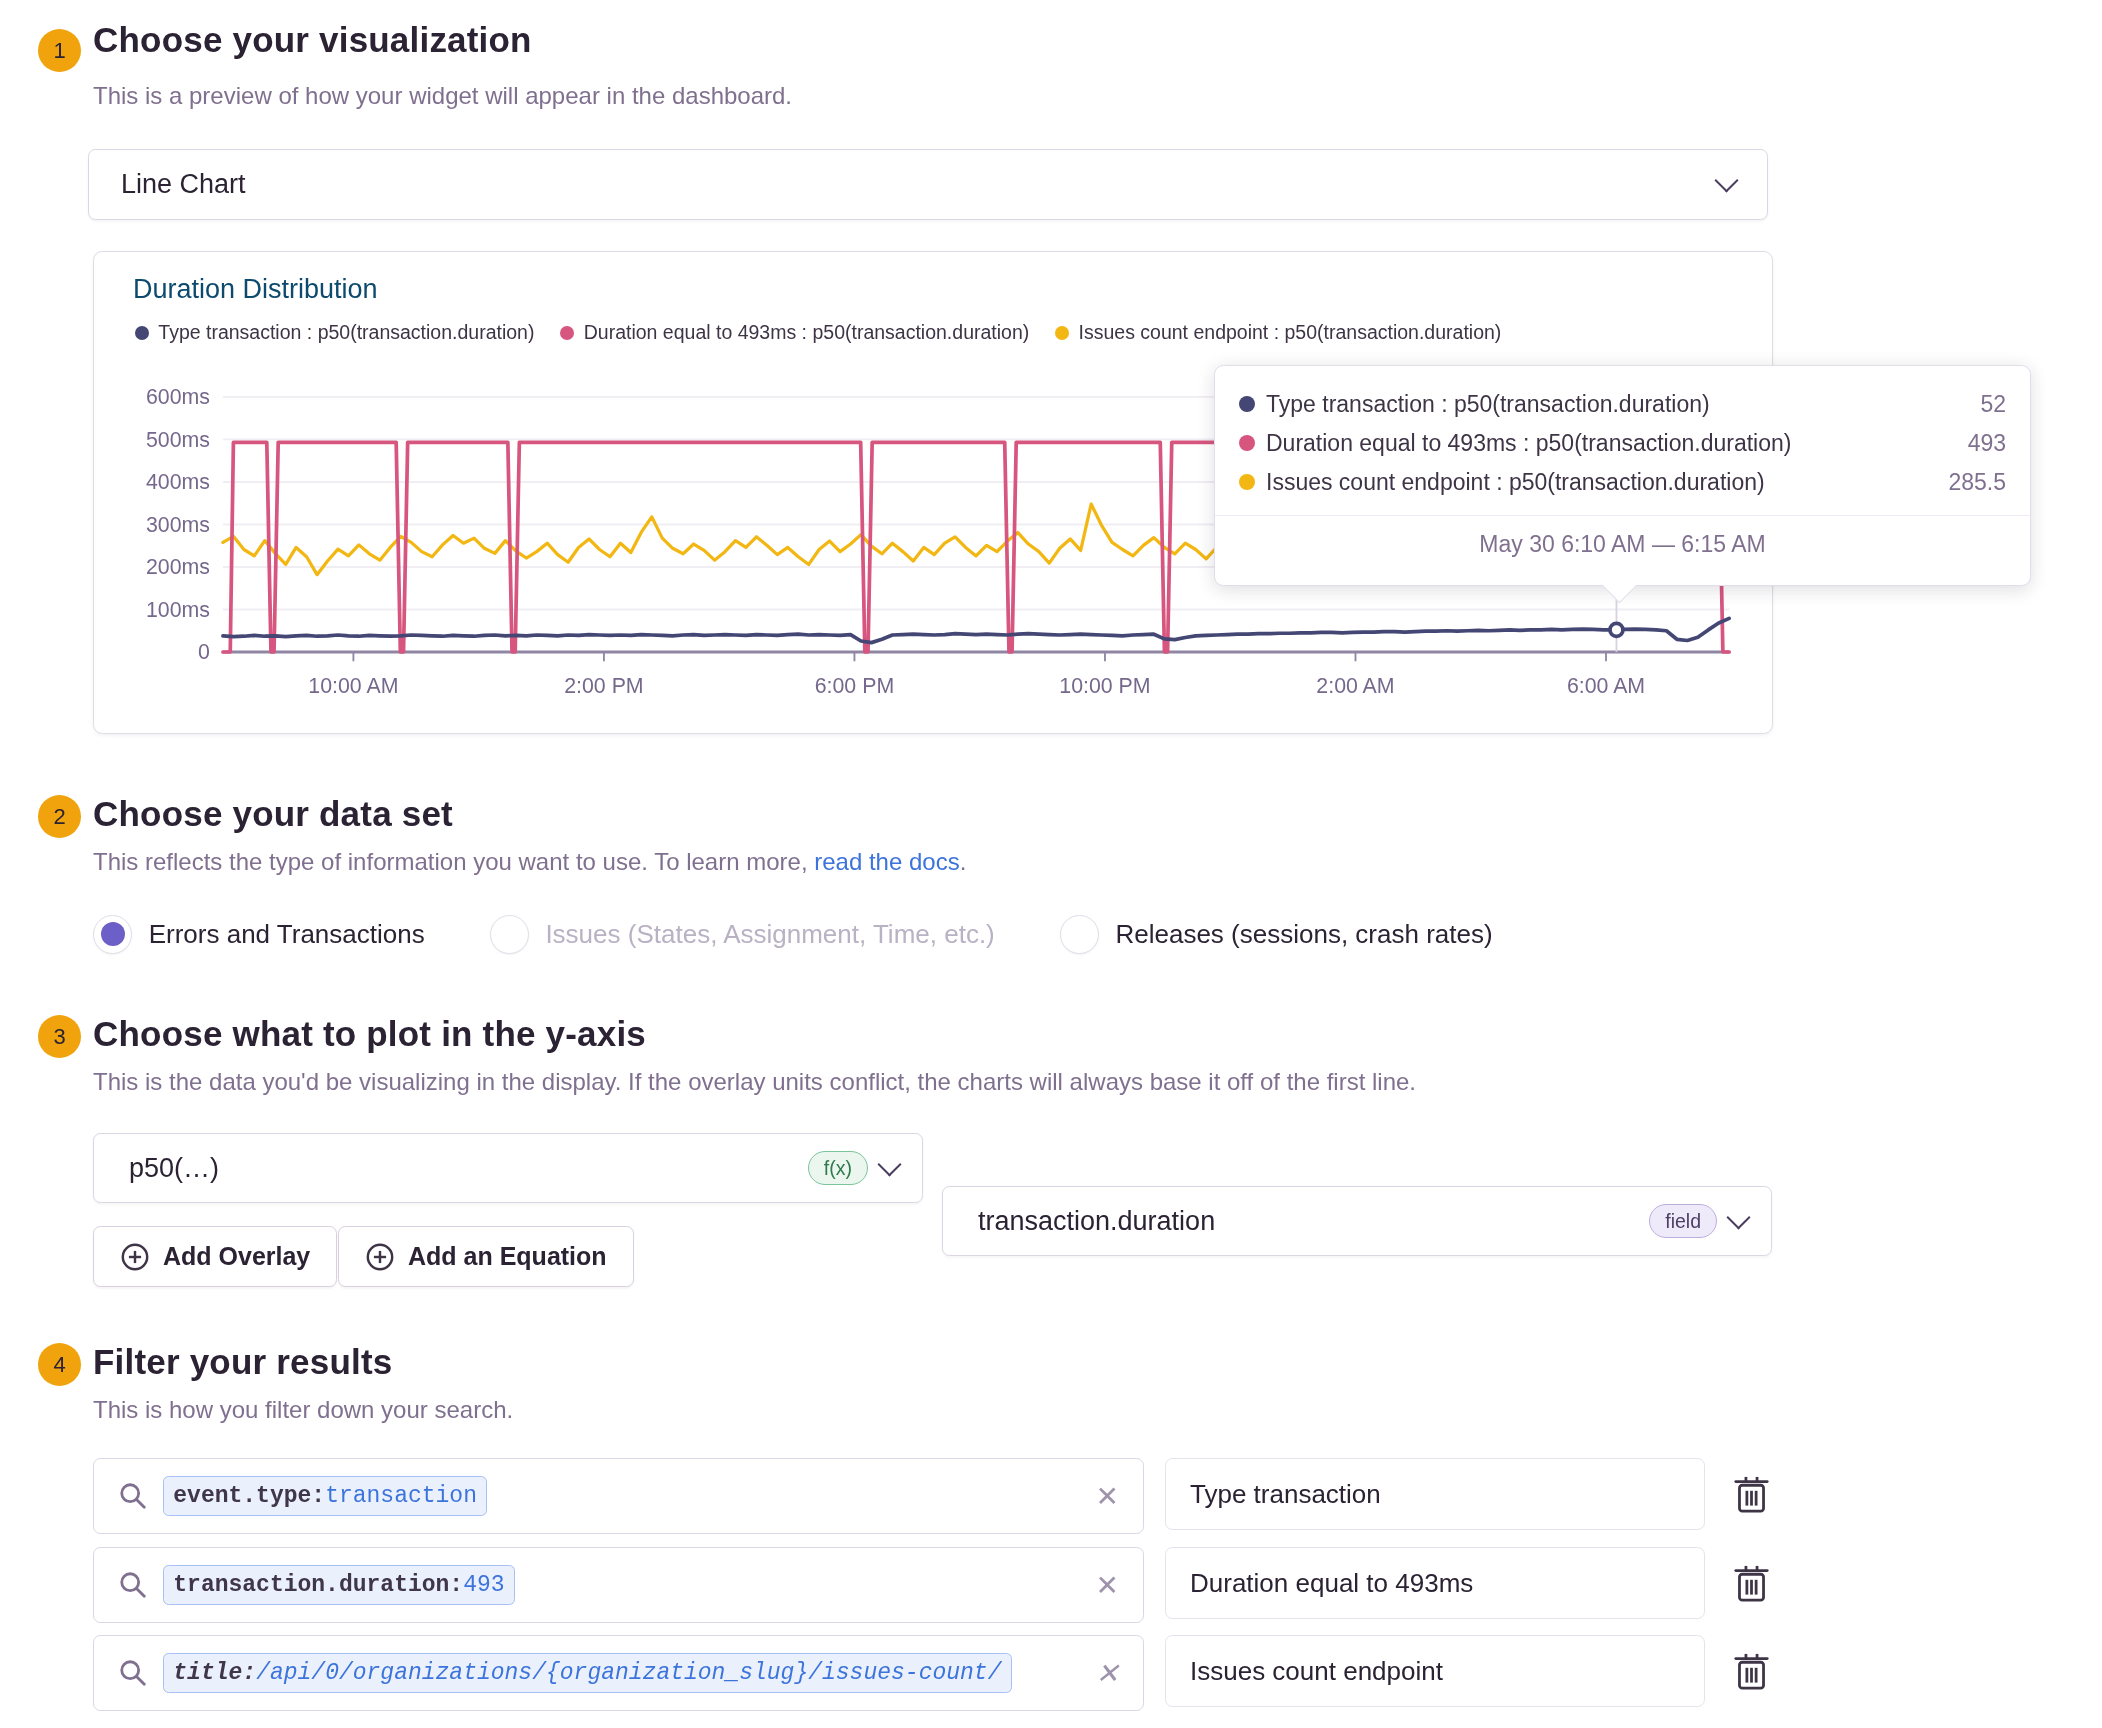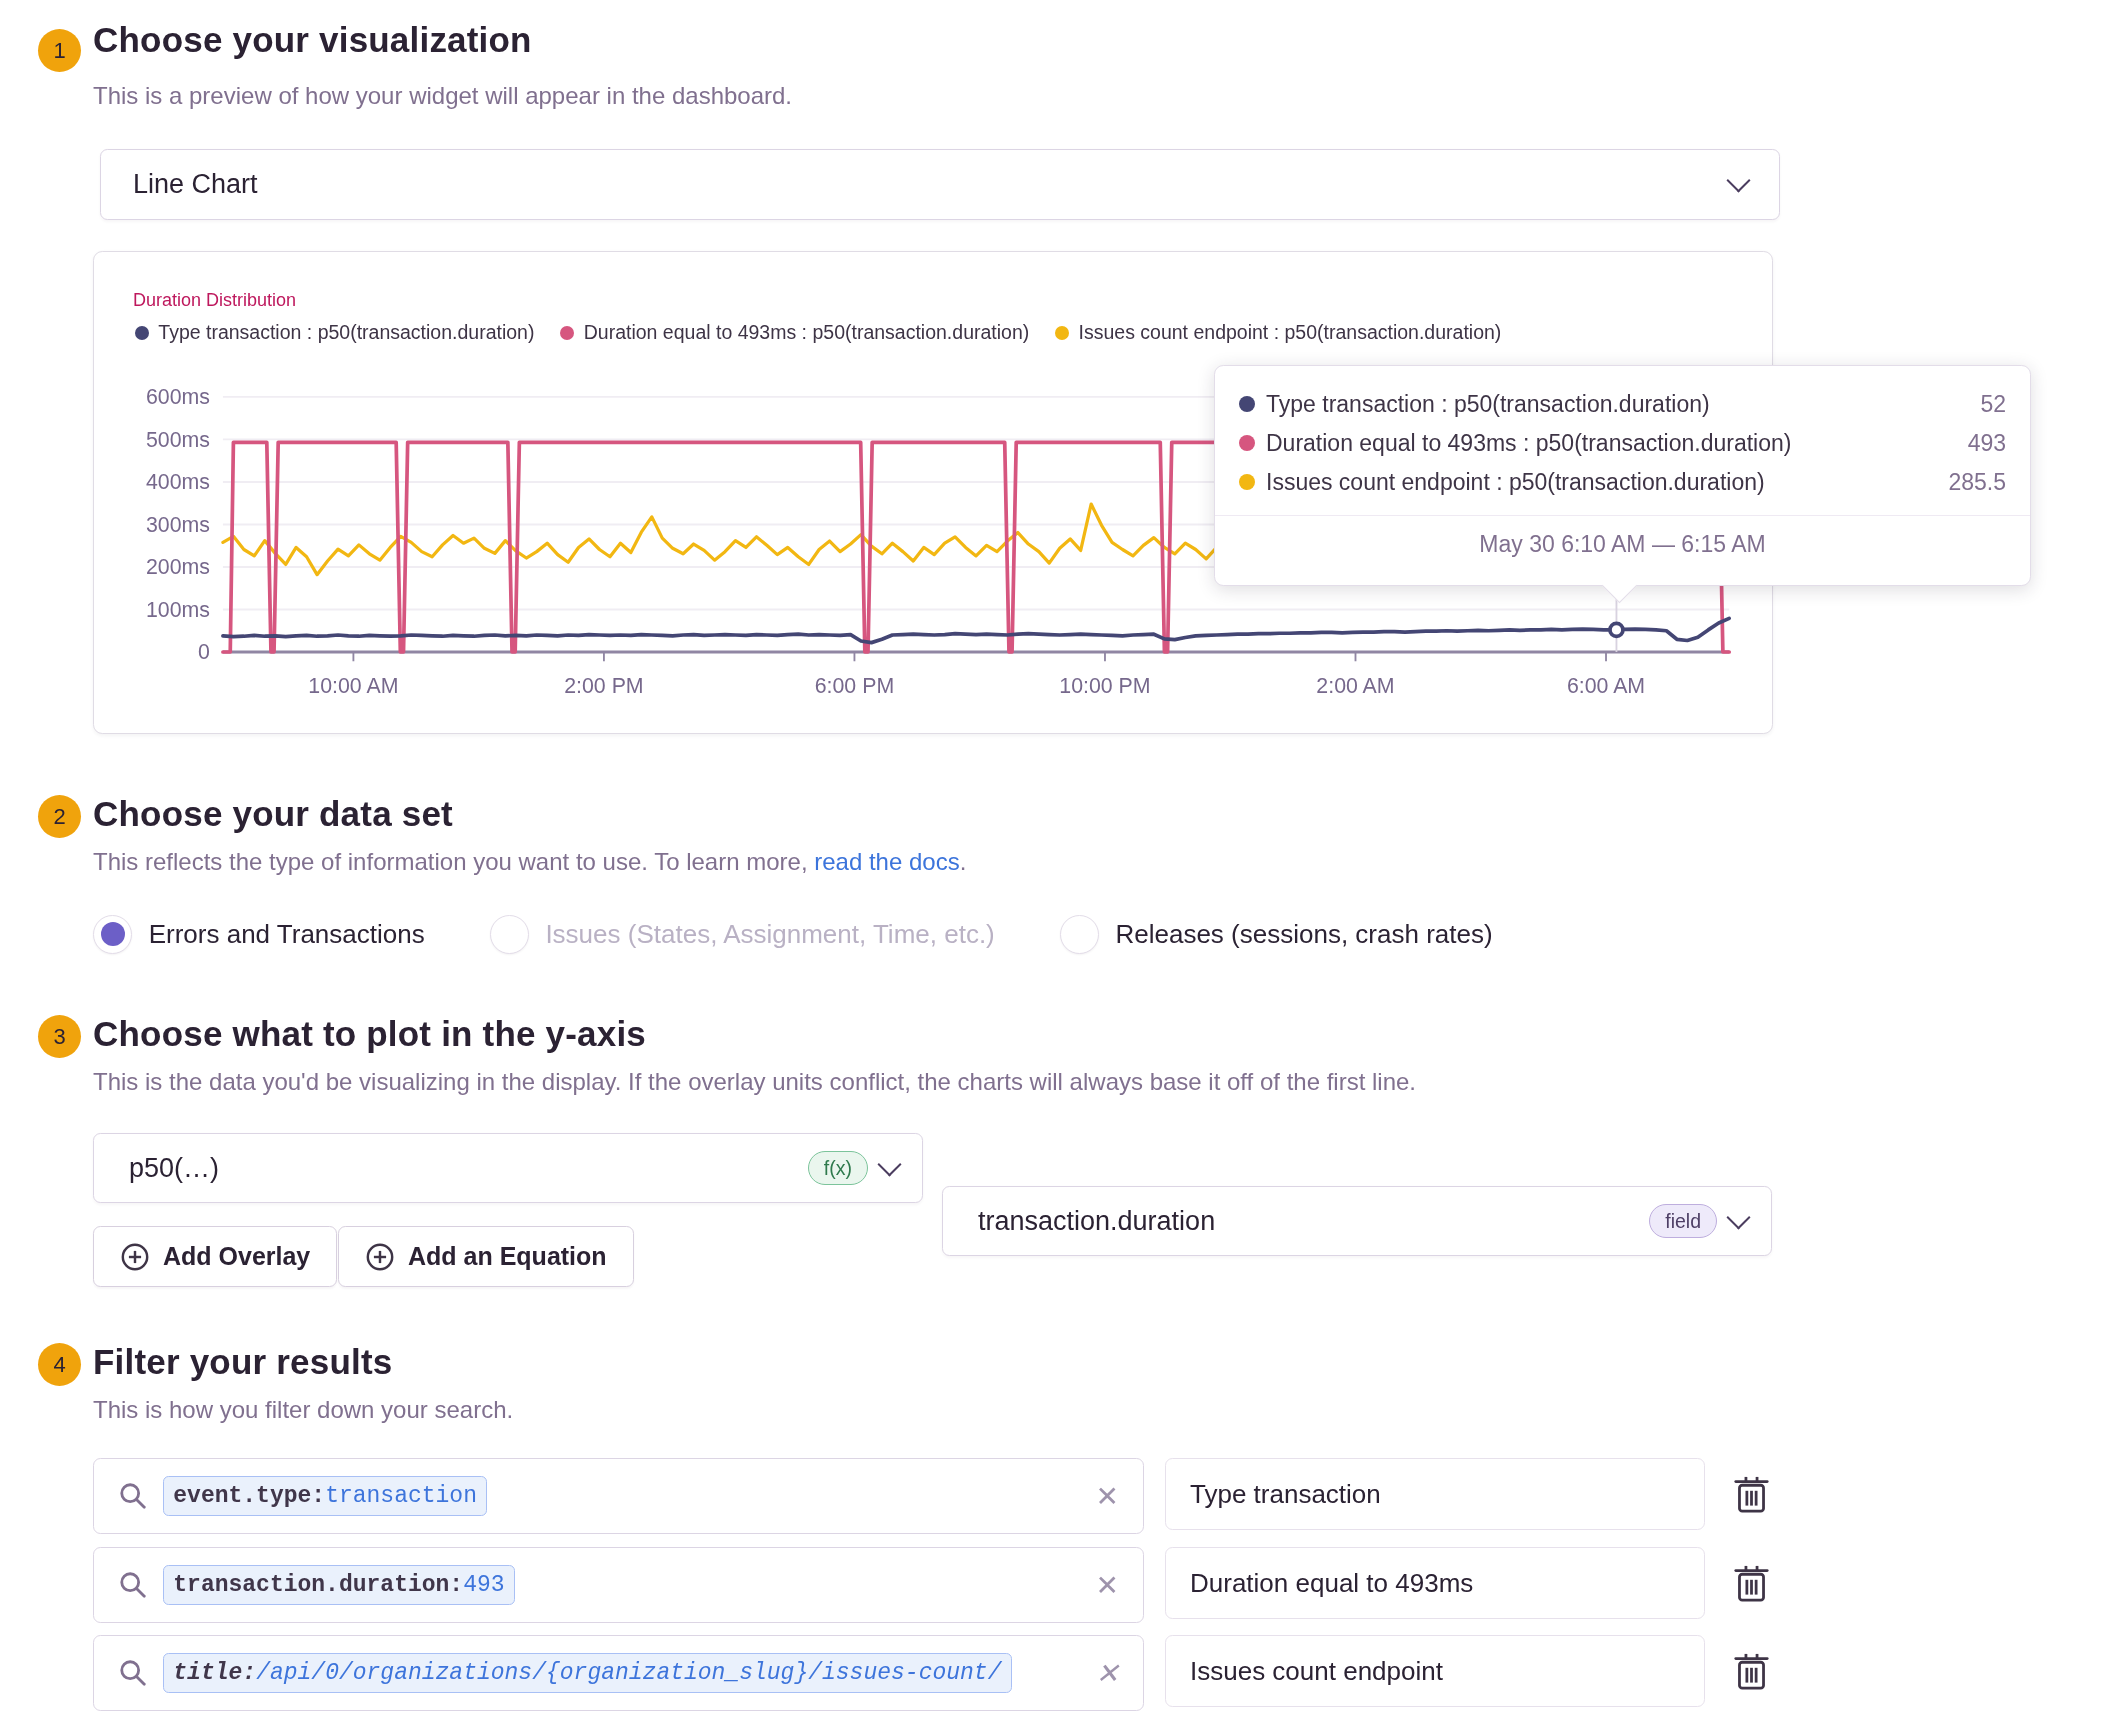--- a/index.html
+++ b/index.html
@@ -8,30 +8,30 @@
 
   
   .step-badge{position:absolute;width:43px;height:43px;border-radius:50%;
       background:#f0a30c;display:flex;align-items:center;justify-content:center;
       font-size:22px;color:#2b2233;}
   .sec-title{position:absolute;left:93px;font-size:35px;font-weight:bold;color:#2b2233;letter-spacing:0.2px;}
   .sec-sub{position:absolute;left:93px;font-size:24px;color:#80708f;}
   .link{color:#3c74db;}
 
   
-  .select-box{position:absolute;left:100px;width:1680px;height:71px;border:1.9px solid #dcd5e4;
+  .select-box{position:absolute;left:88px;width:1680px;height:71px;border:1.9px solid #dcd5e4;
       border-radius:7.4px;background:#fff;box-shadow:0 1.9px 2.8px rgba(43,34,51,.04);
       display:flex;align-items:center;padding:0 32px;box-sizing:border-box;font-size:27px;color:#2b2233;}
   .chev{width:15px;height:15px;border-right:2.8px solid #4b3d5f;border-bottom:2.8px solid #4b3d5f;
       transform:rotate(45deg);flex:0 0 auto;}
   .spacer{flex:1;}
 
   .chart-panel{position:absolute;left:93px;top:251px;width:1680px;height:483px;
       border:1.9px solid #e0dce5;border-radius:9.3px;background:#fff;box-shadow:0 1.9px 3.7px rgba(43,34,51,.05);box-sizing:border-box;}
-  .chart-title{position:absolute;left:39px;top:38px;font-size:18px;color:#be185d;}
+  .chart-title{position:absolute;left:39px;top:22px;font-size:27px;color:#0c4a6e;}
   .legend{position:absolute;left:41px;top:69px;display:flex;align-items:center;gap:26px;font-size:19.5px;color:#3e3446;}
   .legend-item{display:flex;align-items:center;gap:9.3px;white-space:nowrap;}
   .dot{width:14px;height:14px;border-radius:50%;flex:0 0 auto;}
   .c-navy{background:#444674;}
   .c-pink{background:#d6567f;}
   .c-yellow{background:#f2b712;}
   #chart-svg{position:absolute;left:0;top:0;}
 
   
   .tooltip{position:absolute;left:1214px;top:365px;width:817px;height:221px;background:#fff;

